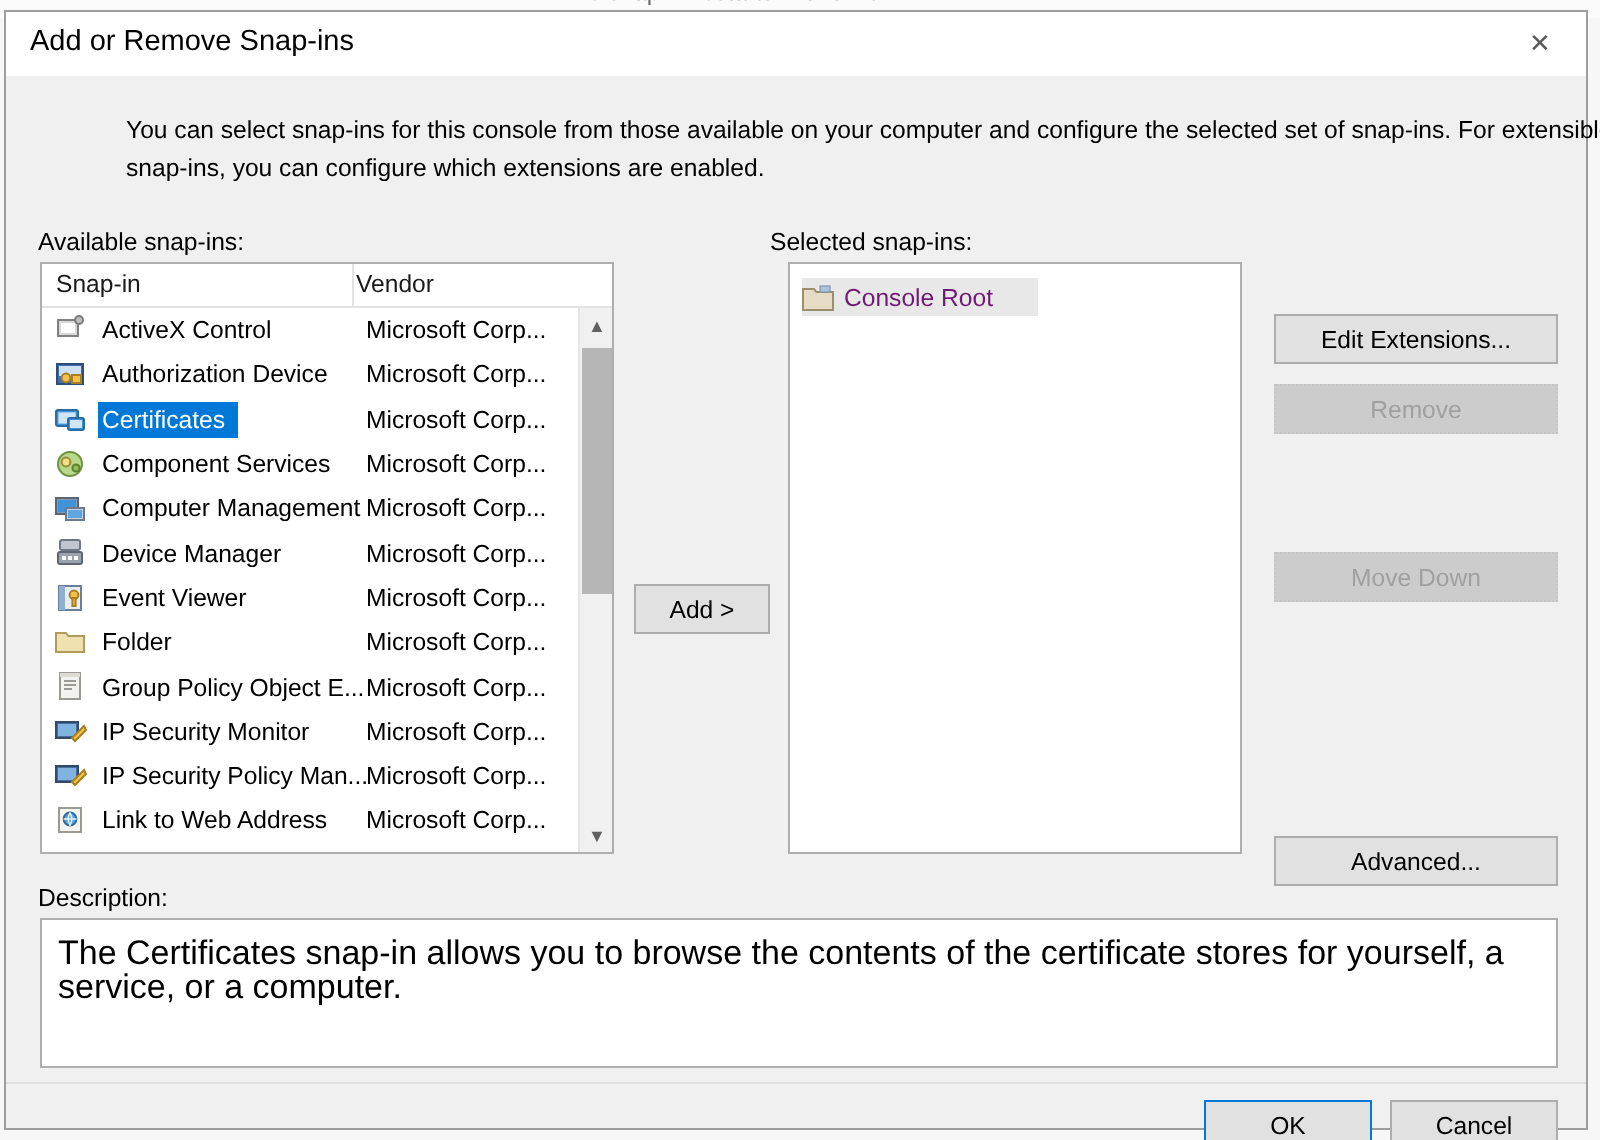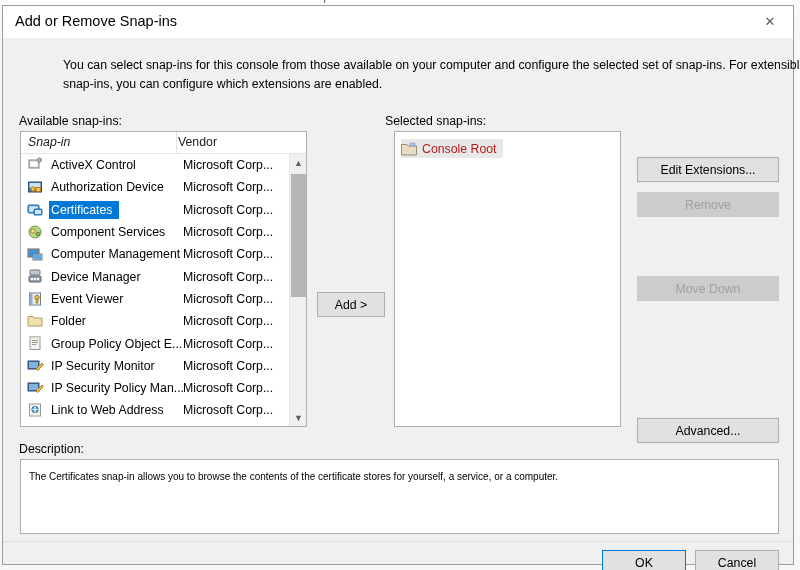--- a/index.html
+++ b/index.html
@@ -68,21 +68,21 @@
     box-sizing: border-box; overflow: hidden;
   }
   .list-header {
     position: relative; height: 22px;
     background: #fff; border-bottom: 1px solid #e2e2e2;
     box-sizing: border-box;
   }
   .col-h {
     position: absolute; top: 3px; font-size: 12.3px; color: #1a1a1a;
   }
-  .col-h.c1 { left: 7px; font-style: italic; }
+  .col-h.c1 { left: 7px; }
   .col-h.c2 { left: 157px; }
   .col-div {
     position: absolute; top: 0; left: 155px; width: 1px; height: 22px;
     background: #e2e2e2;
   }
   .rows { position: relative; }
   .row {
     position: relative; height: 22.3px;
     display: flex; align-items: center;
     font-size: 12.3px; color: #000;
@@ -133,43 +133,43 @@
   
   .list-selected {
     position: absolute; left: 391px; top: 93px;
     width: 227px; height: 296px;
     background: #fff; border: 1px solid #aeaeae;
     box-sizing: border-box; overflow: hidden;
   }
   .sel-item {
     position: relative; margin: 7px 0 0 6px;
     height: 19px; display: inline-flex; align-items: center;
-    background: #e8e8e8; padding-right: 6px;
-    font-size: 12.3px; color: #b91c1c;
+    background: #e8e8e8; padding-right: 22px;
+    font-size: 12.3px; color: #701a75;
   }
   .folder-ico {
     width: 16px; height: 14px; margin-right: 5px; position: relative;
   }
 
   .btn-edit { left: 634px; top: 119px;  width: 142px; height: 25px; }
   .btn-remove { left: 634px; top: 154px; width: 142px; height: 25px; }
   .btn-up    { left: 634px; top: 203px; width: 142px; height: 25px; }
   .btn-down  { left: 634px; top: 238px; width: 142px; height: 25px; }
   .btn-adv   { left: 634px; top: 380px; width: 142px; height: 25px; }
 
   
   .desc-box {
     position: absolute; left: 17px; top: 421px;
     width: 759px; height: 75px;
     background: #fff; border: 1px solid #aeaeae;
     box-sizing: border-box;
   }
   .desc-text {
     position: absolute; left: 8px; top: 8px; right: 8px;
-    font-size: 10px; color: #000; line-height: 17px;
+    font-size: 17px; color: #000; line-height: 17px;
   }
 
   .footer-sep {
     position: absolute; left: 0; top: 503px; width: 790px; height: 1px;
     background: #dfdfdf;
   }
   .btn-ok {
     left: 599px; top: 512px; width: 84px; height: 25px;
     border: 1px solid #0078d7; background: #e1e1e1;
   }

